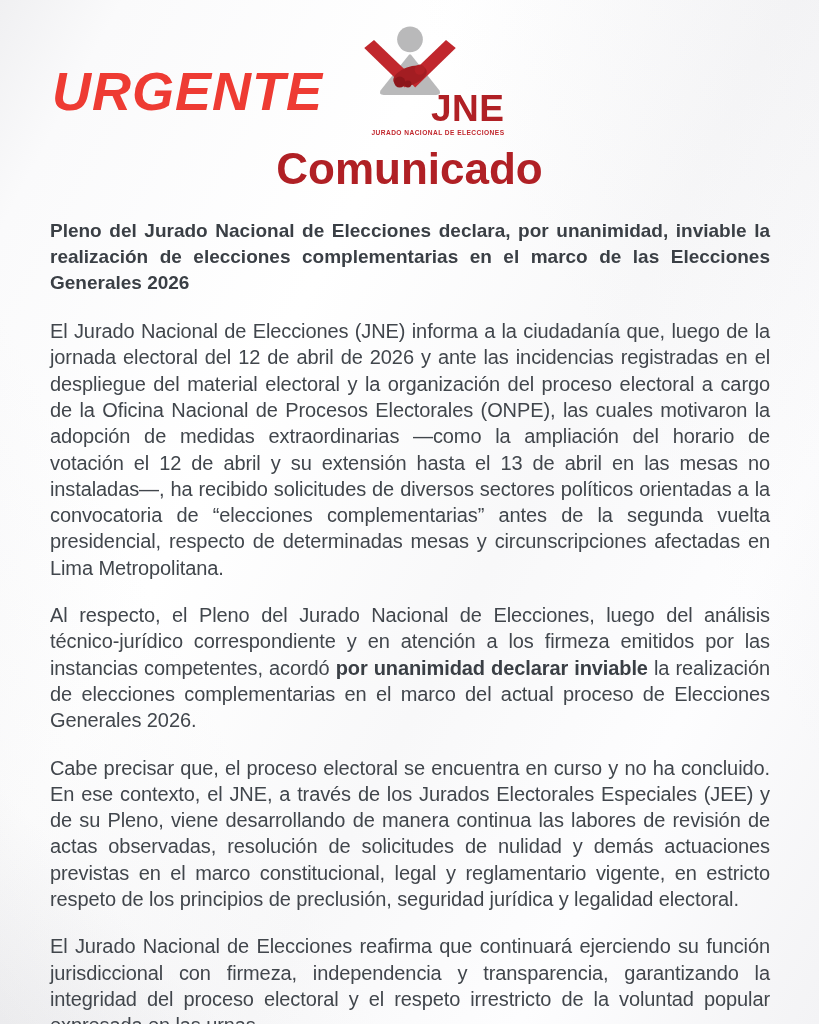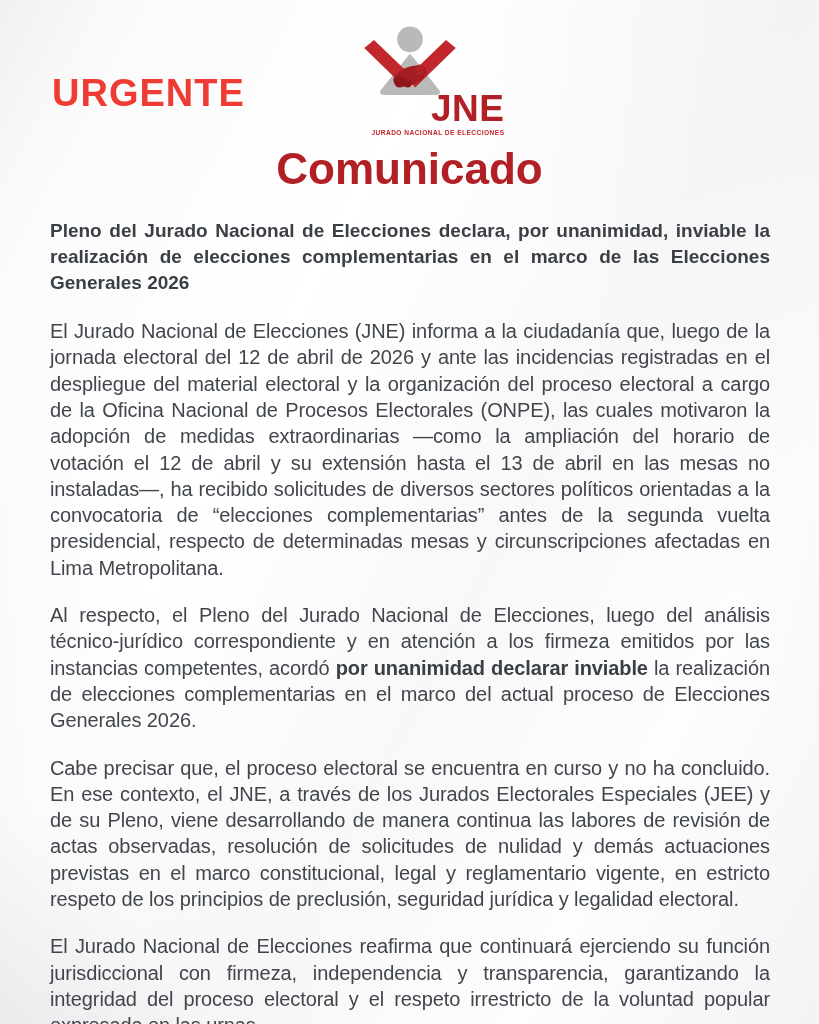--- a/index.html
+++ b/index.html
@@ -35,26 +35,27 @@
     position: absolute; left: -60px; bottom: -60px;
     width: 320px; height: 320px;
     background: linear-gradient(45deg, rgba(185,185,192,0.28), rgba(255,255,255,0) 55%);
     transform: rotate(2deg);
     pointer-events: none;
   }
 
   
   .urgente {
     position: absolute;
-    left: 52px; top: 72px;
-    font-size: 38px;
+    left: 52px; top: 60px;
+    font-size: 54px;
     font-weight: 800;
     letter-spacing: 1px;
     color: var(--urgente-red, #ee3b33);
     z-index: 2;
+    font-style: italic;
   }
   .logo {
     position: absolute;
     left: 50%; top: 26px;
     transform: translateX(-50%);
     width: 190px;
     text-align: right;
     z-index: 2;
     line-height: 1;
   }

